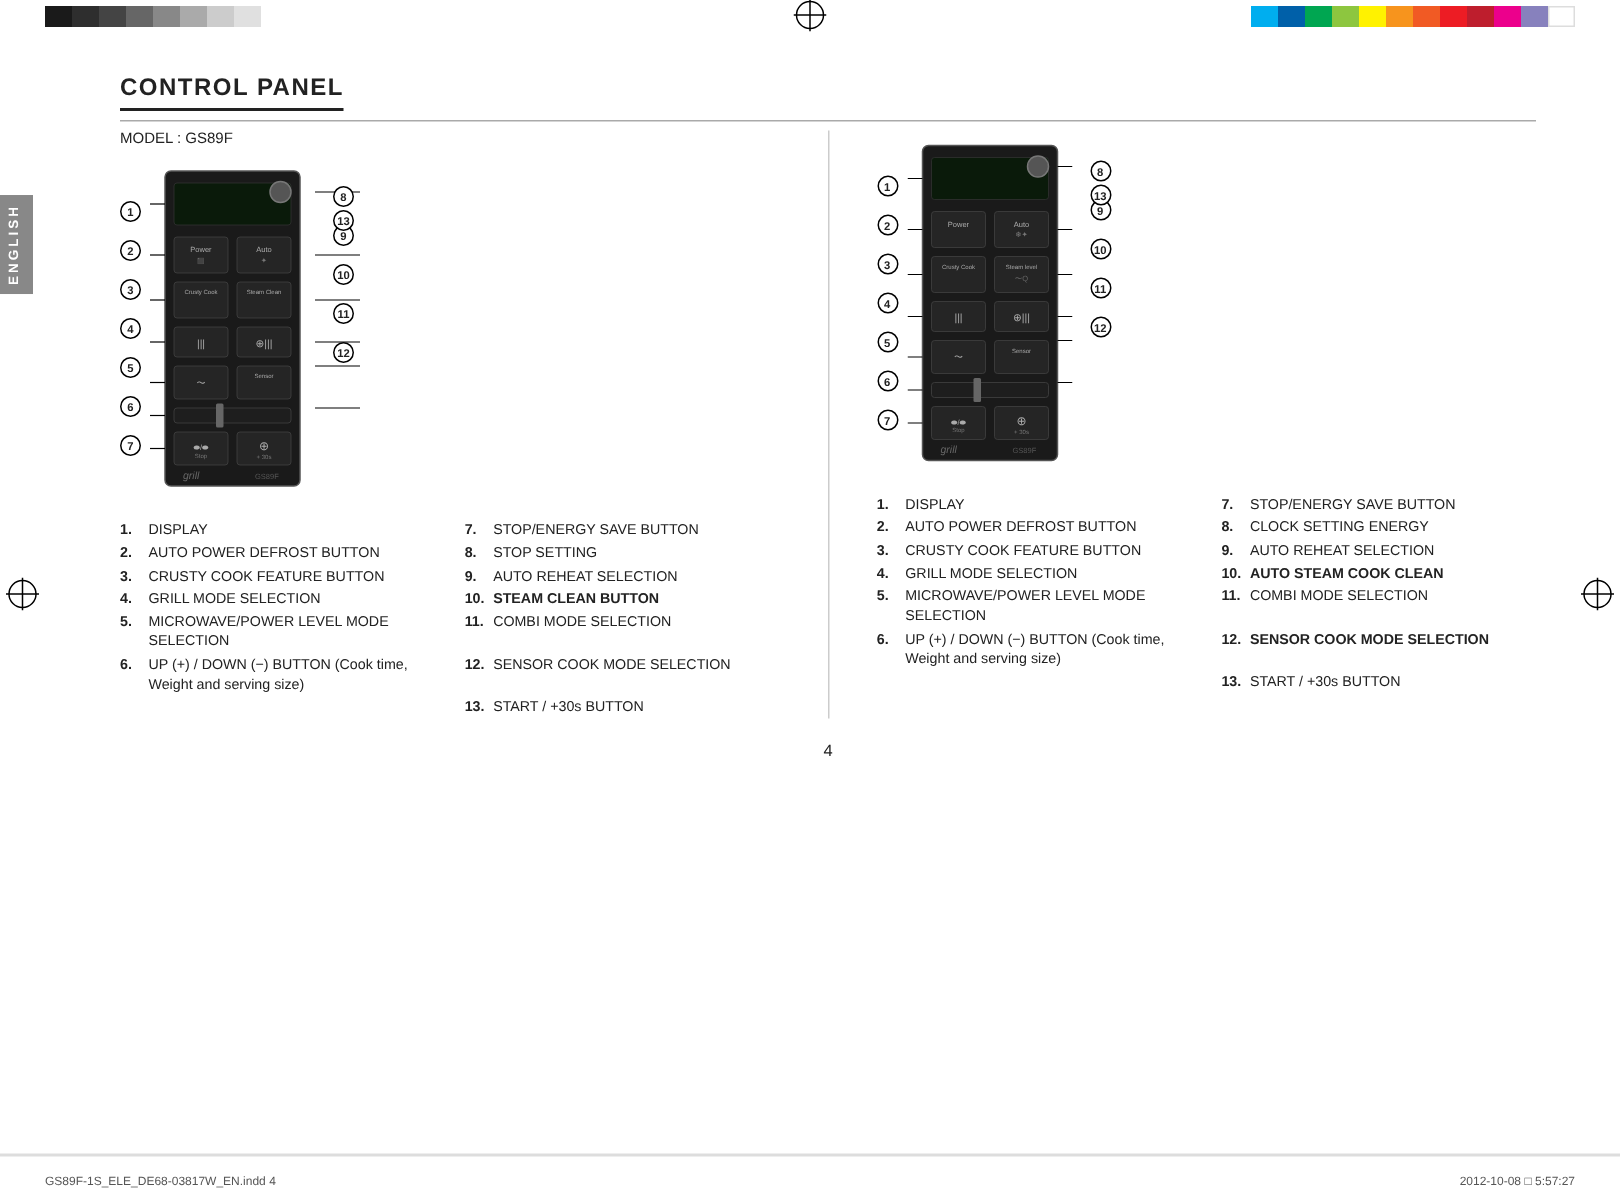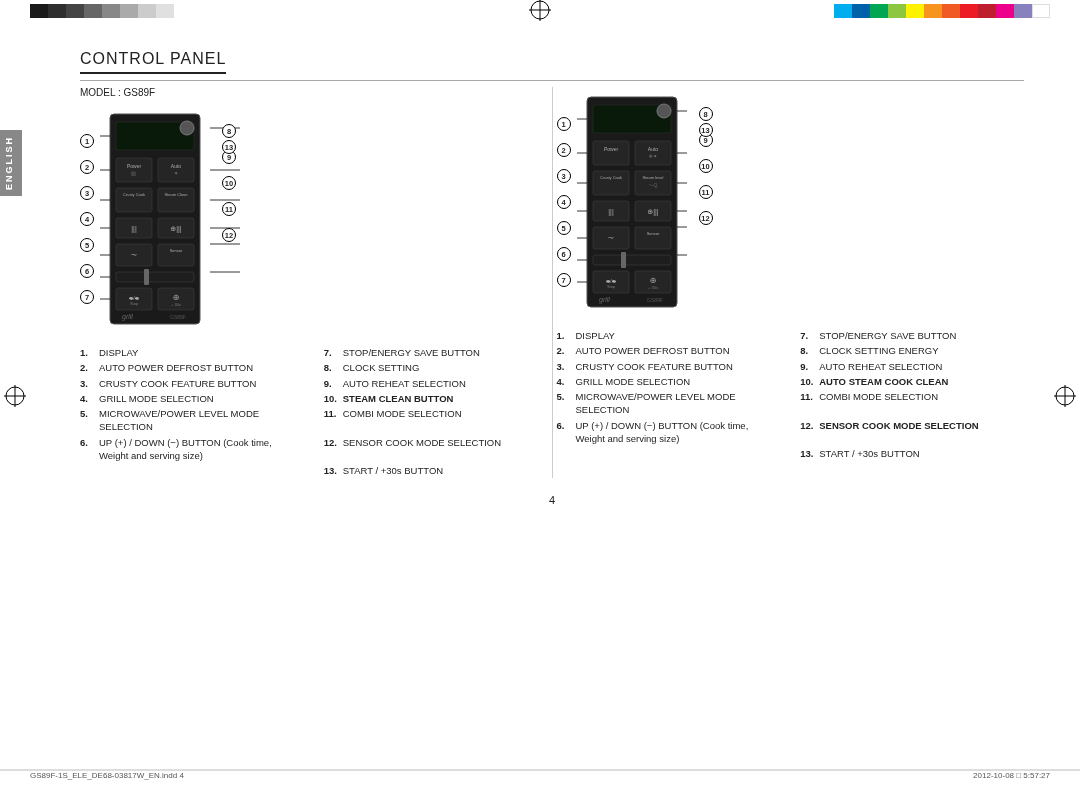--- a/index.html
+++ b/index.html
@@ -46,21 +46,21 @@
       letter-spacing: 2px;
       padding: 6px 4px;
       writing-mode: vertical-rl;
       transform: rotate(180deg);
       text-align: center;
     }
 
     
     .section-title {
       font-size: 16px;
-      font-weight: 400;
+      font-weight: 700;
       letter-spacing: 1px;
       margin-bottom: 4px;
       border-bottom: 2px solid #222;
       padding-bottom: 4px;
       text-transform: uppercase;
     }
 
     .model-label {
       font-size: 10px;
       margin-bottom: 6px;
@@ -91,21 +91,21 @@
     .item-text {
       flex: 1;
     }
 
     
     .footer-bar {
       position: absolute;
       bottom: 0; left: 0; right: 0;
       height: 22px;
       display: flex;
-      align-items: flex-start;
+      align-items: flex-end;
       justify-content: space-between;
       padding: 0 30px;
       border-top: 1px solid #ddd;
       font-size: 8px;
       color: #555;
     }
 
     .callout-number {
       position: absolute;
       width: 14px;
@@ -182,21 +182,21 @@
 
 <div class="english-sidebar">ENGLISH</div>
 
 <div style="position:absolute;top:28px;left:52px;right:28px;bottom:28px;padding:22px 28px 28px 28px;">
 
   <div style="display:flex;align-items:flex-end;margin-bottom:2px;">
     <div class="section-title">CONTROL PANEL</div>
   </div>
   <hr class="divider-line">
 
-  <div style="display:flex;gap:4px;margin-top:4px;">
+  <div style="display:flex;gap:32px;margin-top:4px;">
 
     <div class="panel-col">
       <div class="model-label">MODEL : GS89F</div>
 
       <div style="display:flex;align-items:flex-start;gap:6px;margin-bottom:10px;">
 
         <div style="display:flex;flex-direction:column;gap:12px;padding-top:30px;">
           <div class="callout-number" style="top:auto;position:relative;">1</div>
           <div class="callout-number" style="position:relative;">2</div>
           <div class="callout-number" style="position:relative;">3</div>
@@ -294,21 +294,21 @@
         <div class="item-entry">
           <span class="item-num">7.</span>
           <span class="item-text">STOP/ENERGY SAVE BUTTON</span>
         </div>
         <div class="item-entry">
           <span class="item-num">2.</span>
           <span class="item-text">AUTO POWER DEFROST BUTTON</span>
         </div>
         <div class="item-entry">
           <span class="item-num">8.</span>
-          <span class="item-text">CLOCK SETTING</span>
+          <span class="item-text">STOP SETTING</span>
         </div>
         <div class="item-entry">
           <span class="item-num">3.</span>
           <span class="item-text">CRUSTY COOK FEATURE BUTTON</span>
         </div>
         <div class="item-entry">
           <span class="item-num">9.</span>
           <span class="item-text">AUTO REHEAT SELECTION</span>
         </div>
         <div class="item-entry">

